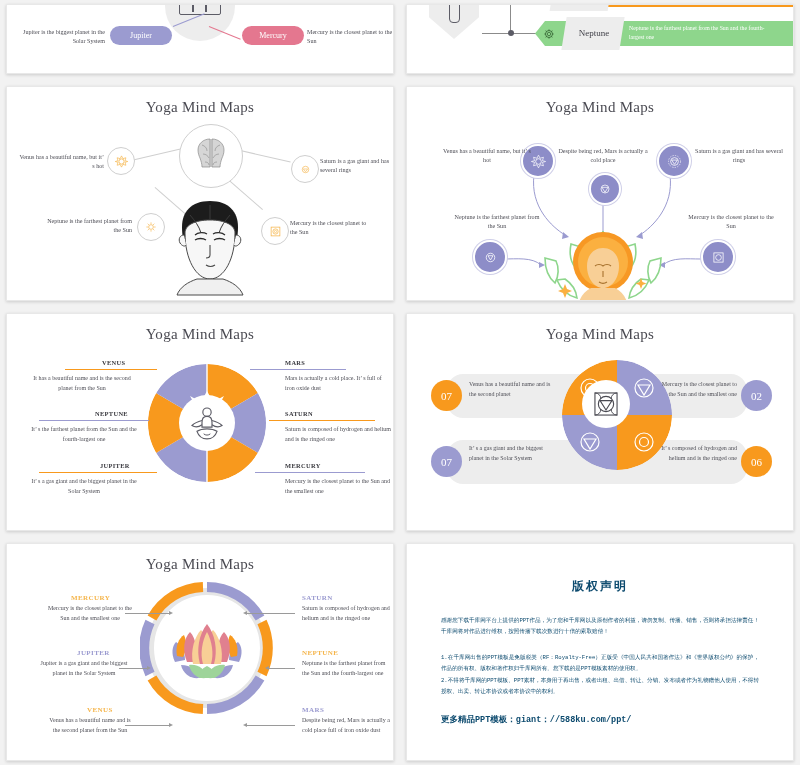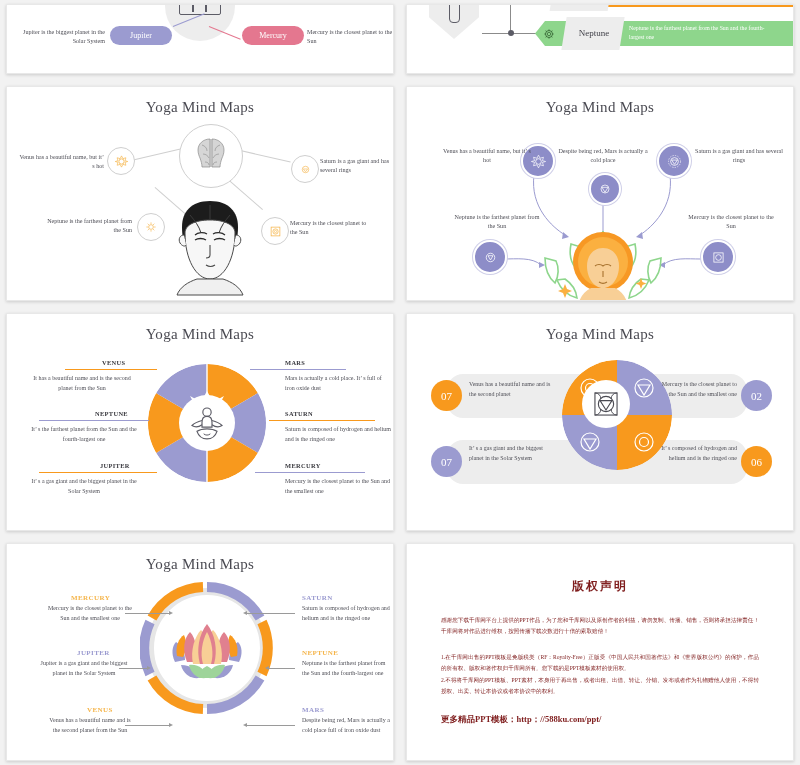--- a/index.html
+++ b/index.html
@@ -138,21 +138,21 @@
 
   
   .ring{position:absolute;left:140px;top:44px;width:120px;height:120px;border-radius:50%;border:7px solid #e6e6e6;box-sizing:border-box;}
   .arc{position:absolute;width:134px;height:134px;left:133px;top:37px;}
   .lbl7{position:absolute;font-size:7px;letter-spacing:.4px;font-family:"Liberation Serif",serif;}
   .bdy7{position:absolute;width:90px;font-size:6px;line-height:1.65;color:#4f4f57;}
   .arrowline{position:absolute;height:1px;background:#9a9a9a;}
   .arrowhead{position:absolute;width:0;height:0;border-top:2.6px solid transparent;border-bottom:2.6px solid transparent;}
 
   
-  .cp{color:#7f1d1d;font-family:Liberation Serif, serif;}
+  .cp{color:#0c4a6e;font-family:Liberation Mono, monospace;}
   .cp-title{text-align:center;font-weight:bold;font-size:12px;margin-top:34px;letter-spacing:2px;}
   .cp-p{font-size:5.6px;line-height:2.05;margin:0 34px;text-align:justify;}
   .cp-link{font-weight:bold;font-size:8.5px;margin:0 34px;}
 </style>
 </head>
 <body>
 
 <div class="page">
 
   <div class="row r1">
@@ -534,17 +534,17 @@
       <div class="arrowline" style="left:240px;top:181px;width:48px;"></div>
       <div class="arrowhead" style="left:236px;top:179px;border-right:4px solid #9a9a9a;"></div>
     </div>
 
     <div class="slide">
       <div class="cp cp-title">版权声明</div>
       <div class="cp cp-p" style="margin-top:20px;">感谢您下载千库网平台上提供的PPT作品，为了您和千库网以及原创作者的利益，请勿复制、传播、销售，否则将承担法律责任！千库网将对作品进行维权，按照传播下载次数进行十倍的索取赔偿！</div>
       <div class="cp cp-p" style="margin-top:14px;">1.在千库网出售的PPT模板是免版税类（RF：Royalty-Free）正版受《中国人民共和国著作法》和《世界版权公约》的保护，作品的所有权、版权和著作权归千库网所有。您下载的是PPT模板素材的使用权。</div>
       <div class="cp cp-p">2.不得将千库网的PPT模板、PPT素材，本身用于再出售，或者出租、出借、转让、分销、发布或者作为礼物赠他人使用，不得转授权、出卖、转让本协议或者本协议中的权利。</div>
       <div class="cp cp-link" style="margin-top:16px;">
-        <span>更多精品PPT模板：</span><span>http：//588ku.com/ppt/</span>
+        <span>更多精品PPT模板：</span><span>giant：//588ku.com/ppt/</span>
       </div>
     </div>
   </div>
 </div>
 
 </body></html>

